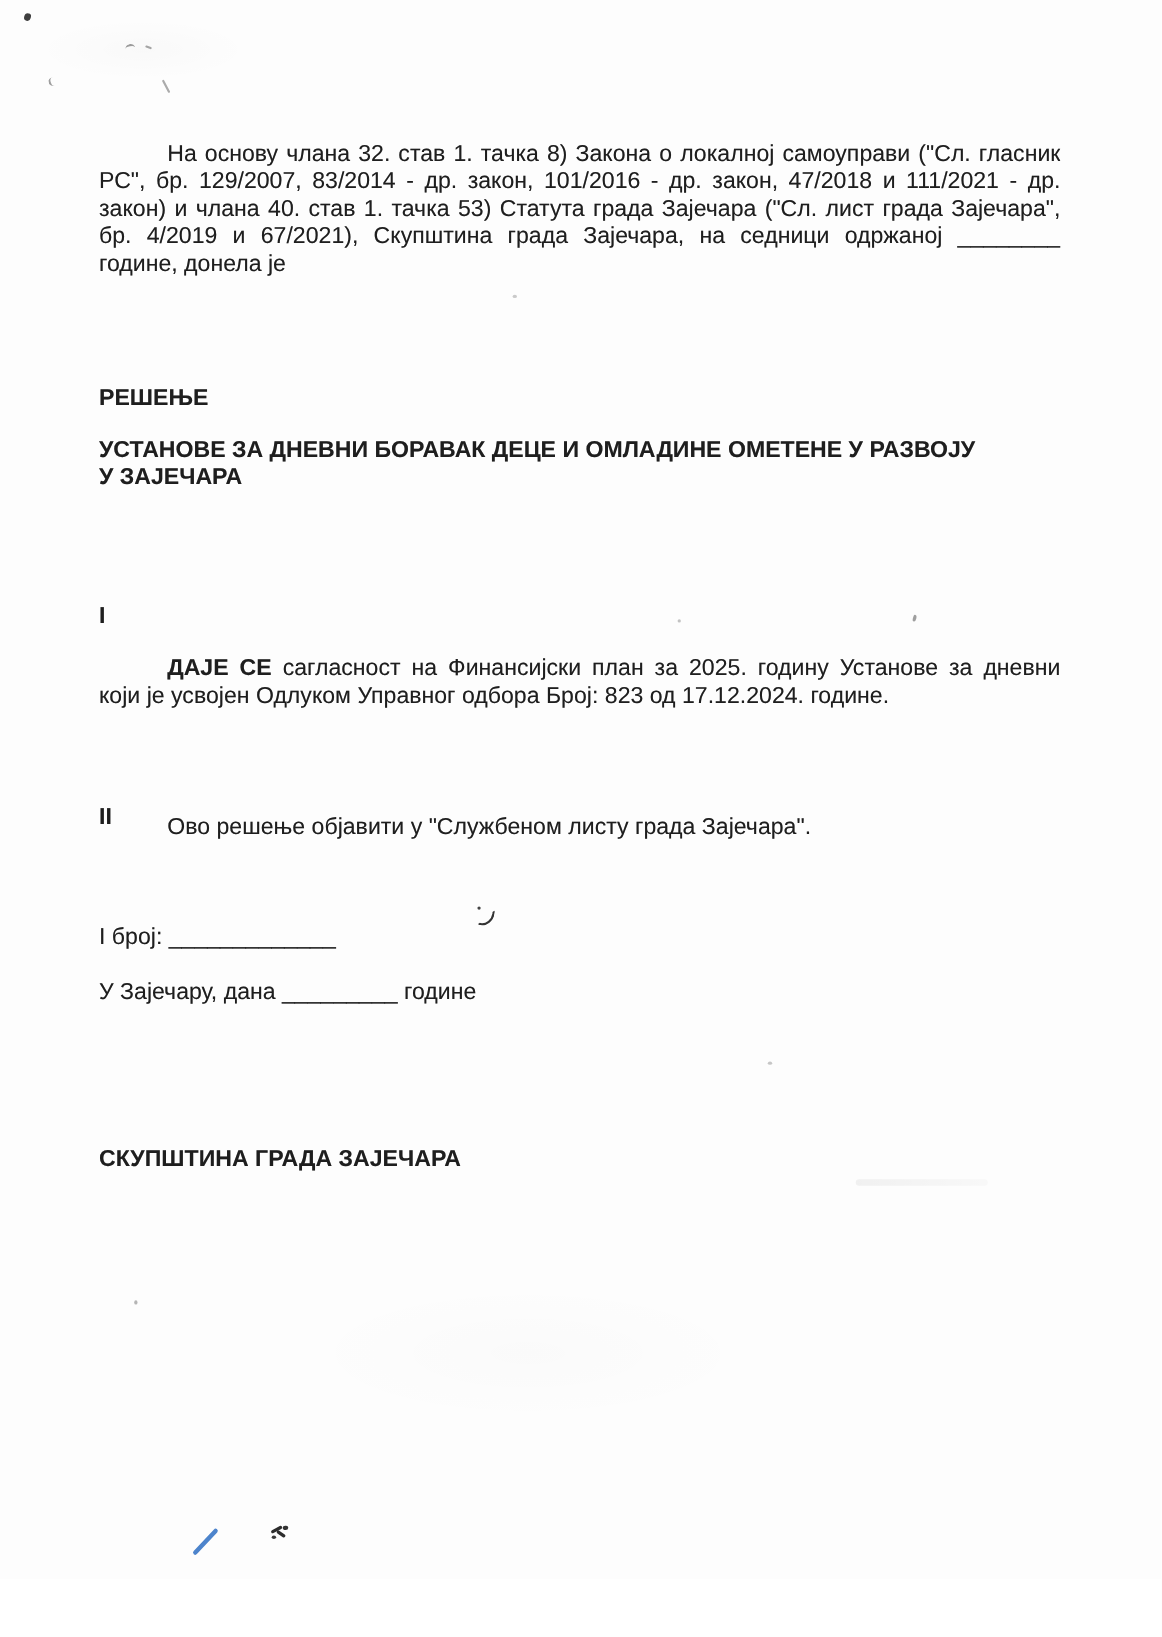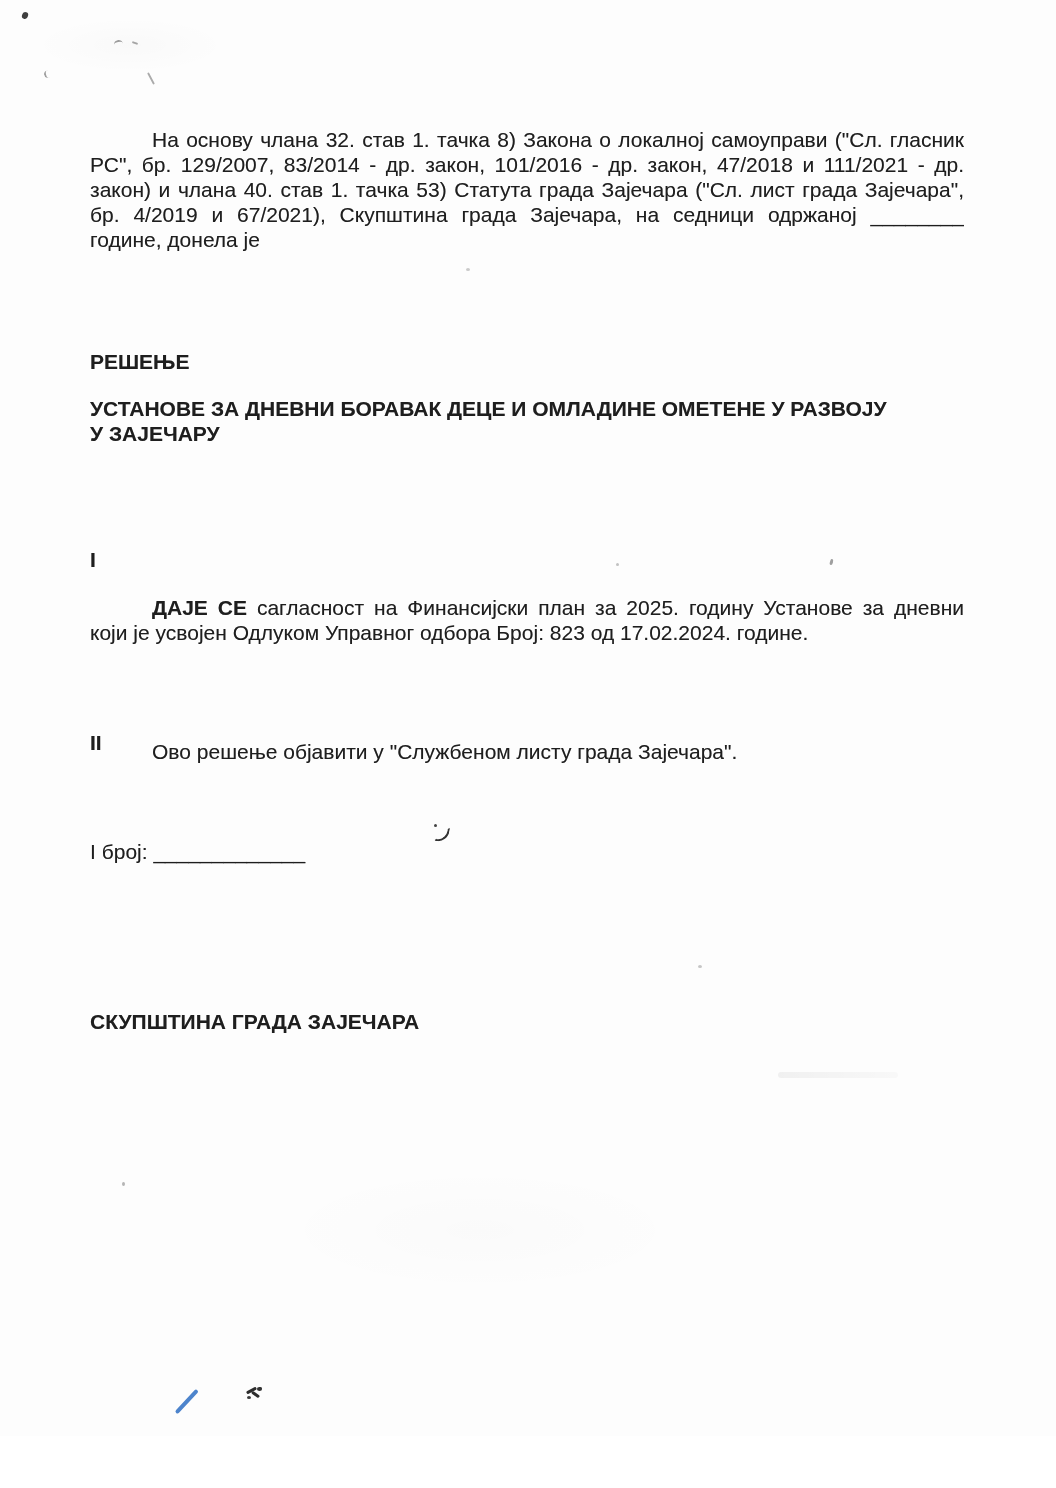--- a/index.html
+++ b/index.html
@@ -42,39 +42,40 @@
     <div class="ln j">РС", бр. 129/2007, 83/2014 - др. закон, 101/2016 - др. закон, 47/2018 и 111/2021 - др.</div>
     <div class="ln j">закон) и члана 40. став 1. тачка 53) Статута града Зајечара ("Сл. лист града Зајечара",</div>
     <div class="ln j">бр. 4/2019 и 67/2021), Скупштина града Зајечара, на седници одржаној ________</div>
     <div class="ln">године, донела је</div>
   </section>
 
   <h1 class="block center bold" style="top:349px">РЕШЕЊЕ</h1>
 
   <h2 class="block center bold" style="top:396px">
     <div class="ln">УСТАНОВЕ ЗА ДНЕВНИ БОРАВАК ДЕЦЕ И ОМЛАДИНЕ ОМЕТЕНЕ У РАЗВОЈУ</div>
-    <div class="ln">У ЗАЈЕЧАРУ</div>
+    <div class="ln">У ЗАЈЕЧАРА</div>
   </h2>
 
   <div class="block center bold" style="top:547px">I</div>
 
   <section class="block" style="top:595px">
     <div class="ln j ind"><b>ДАЈЕ СЕ</b><span> сагласност на Финансијски план за 2025. годину Установе за дневни</span></div>
-    <div class="ln">који је усвојен Одлуком Управног одбора Број: 823 од 17.02.2024. године.</div>
+    <div class="ln">који је усвојен Одлуком Управног одбора Број: 823 од 17.12.2024. године.</div>
   </section>
 
   <div class="block center bold" style="top:730px">II</div>
 
   <section class="block" style="top:739px">
     <div class="ln ind">Ово решење објавити у "Службеном листу града Зајечара".</div>
   </section>
 
   <div class="block" style="top:839px">I број: _____________</div>
+  <div class="block" style="top:889px">У Зајечару, дана _________ године</div>
 
-  <div class="block center bold" style="top:1009px">СКУПШТИНА ГРАДА ЗАЈЕЧАРА</div>
+  <div class="block center bold" style="top:1041px">СКУПШТИНА ГРАДА ЗАЈЕЧАРА</div>
 
 
   <div class="artifact" style="left:22px; top:12px; width:6px; height:7px; background:#3f3f3f; border-radius:60% 45% 55% 50%; transform:rotate(15deg)"></div>
   <div class="artifact" style="left:114px; top:40px; width:9px; height:6px; border-top:2px solid #9b9b9b; border-radius:50%; transform:rotate(-10deg)"></div>
   <div class="artifact" style="left:132px; top:42px; width:6px; height:2px; background:#a5a5a5; border-radius:2px; transform:rotate(20deg)"></div>
   <div class="artifact" style="left:44px; top:70px; width:7px; height:8px; border-left:2px solid #9e9e9e; border-radius:50% 0 30% 50%; transform:rotate(-15deg)"></div>
   <div class="artifact" style="left:150px; top:72px; width:2px; height:13px; background:#ababab; border-radius:2px; transform:rotate(-28deg)"></div>
   <div class="artifact" style="left:466px; top:268px; width:4px; height:3px; background:#cacaca; border-radius:50%"></div>
   <div class="artifact" style="left:616px; top:563px; width:3px; height:3px; background:#c2c2c2; border-radius:50%"></div>
   <div class="artifact" style="left:830px; top:559px; width:3px; height:6px; background:#9f9f9f; border-radius:40% 60% 60% 40%; transform:rotate(15deg)"></div>

